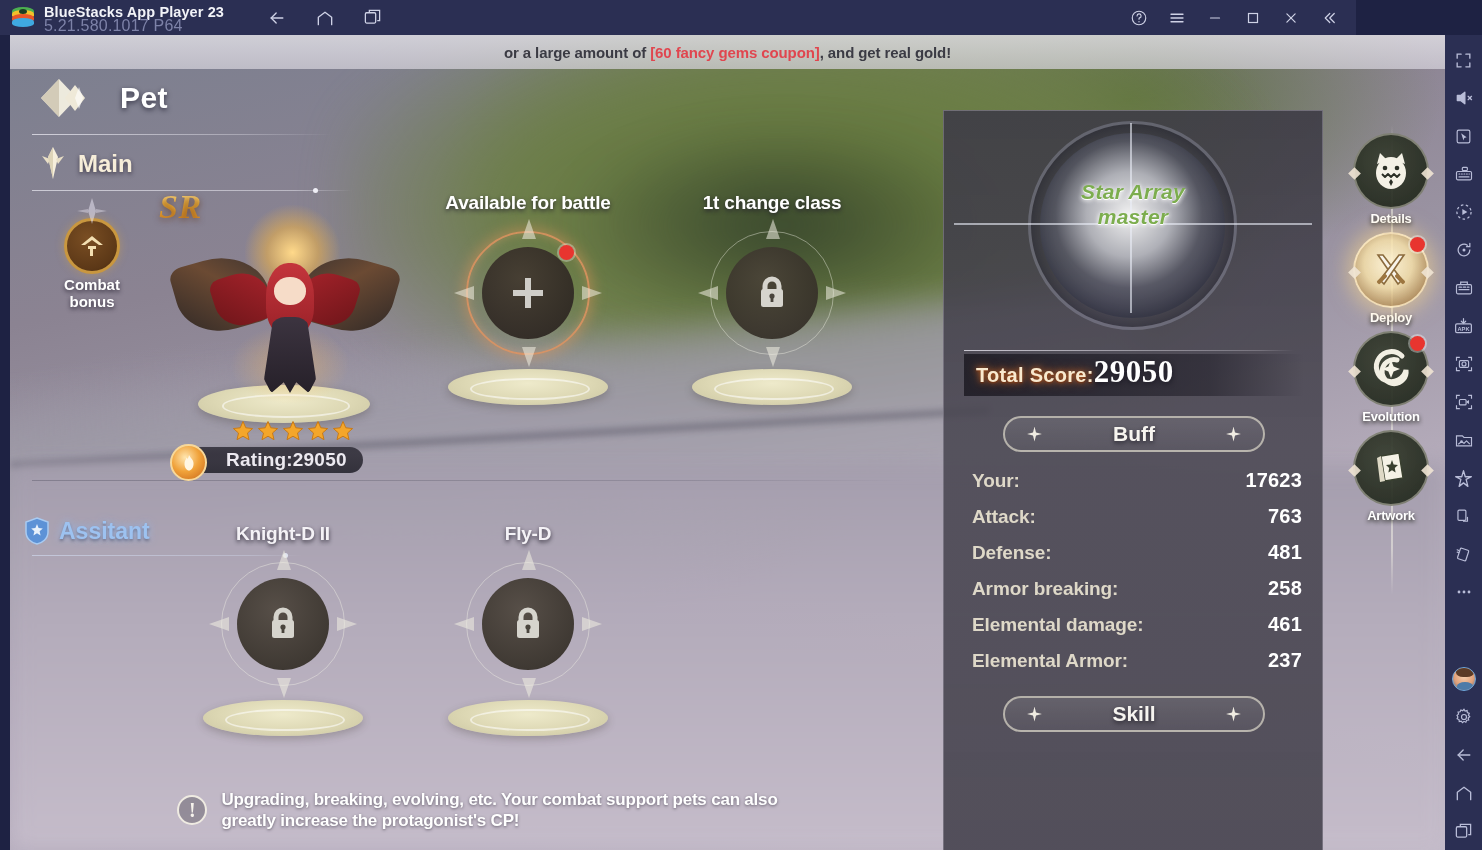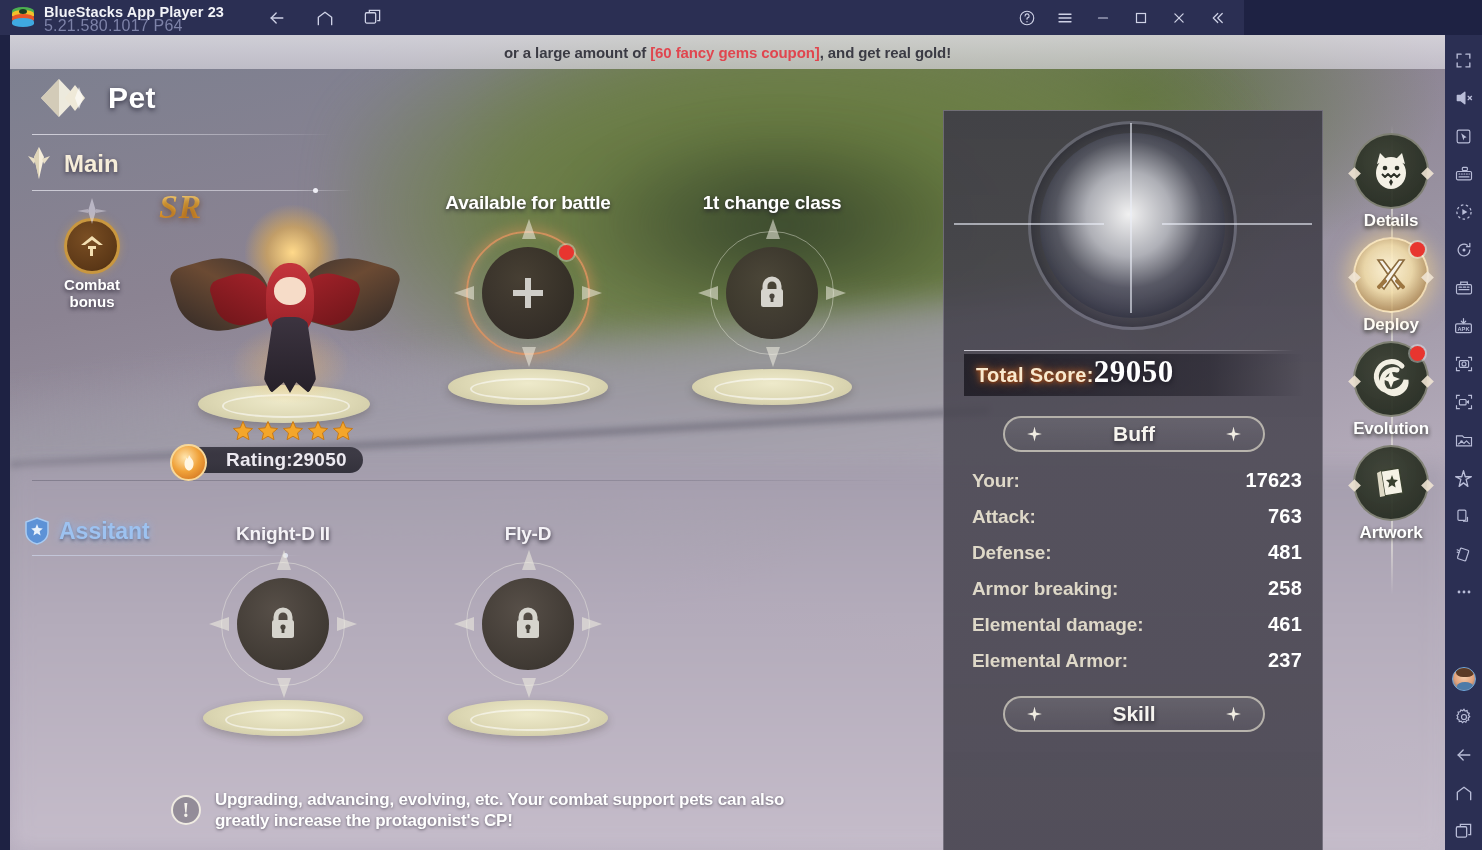--- a/index.html
+++ b/index.html
@@ -6,21 +6,21 @@
   html, body {
     width: 1482px; height: 850px;
     overflow: hidden;
     background: #1e2243;
     font-family: "Liberation Sans", sans-serif;
   }
 
   
   #titlebar {
     position: absolute; top: 0; left: 0;
-    width: 1244px; height: 35px;
+    width: 1356px; height: 35px;
     background: #2b2f53;
     display: flex; align-items: center;
     z-index: 40;
   }
   #bs-logo {
     width: 22px; height: 22px; margin-left: 12px; margin-right: 10px;
     position: relative; flex: none;
   }
   #bs-logo .l {
     position: absolute; left: 0; border-radius: 50%/40%;
@@ -104,39 +104,39 @@
   }
   #banner-text {
     font-size: 15px; color: #3b3b44; font-weight: bold; white-space: nowrap;
     letter-spacing: -.1px;
   }
   #banner-text .hl { color: #e0464f; }
 
   
   #pet-header {
     position: absolute; left: 14px; top: 34px; width: 360px; height: 58px;
-    display: flex; align-items: center; z-index: 8;
+    display: flex; align-items: center; z-index: 8; gap: 12px;
   }
   #back-diamond {
     position: relative; width: 64px; height: 44px; margin-left: 4px;
     display: flex; align-items: center; justify-content: center;
   }
   #pet-title {
     font-size: 30px; color: #ffffff; font-weight: bold; margin-left: 16px;
     text-shadow: 0 2px 5px rgba(30,28,45,.75);
     letter-spacing: .4px;
   }
   #header-rule {
     position: absolute; left: 22px; top: 99px; width: 300px; height: 1px; z-index: 8;
     background: linear-gradient(90deg, rgba(236,235,243,.75) 0%, rgba(236,235,243,.35) 70%, rgba(236,235,243,0) 100%);
   }
 
   
   #main-tab {
-    position: absolute; left: 14px; top: 108px; width: 230px; height: 42px;
+    position: absolute; left: 28px; top: 108px; width: 230px; height: 42px;
     display: flex; align-items: center; z-index: 8;
   }
   #main-tab-label {
     font-size: 24px; color: #f6edd9; font-weight: bold; margin-left: 10px;
     text-shadow: 0 2px 4px rgba(35,30,45,.7);
   }
   #main-rule {
     position: absolute; left: 22px; top: 155px; width: 320px; height: 1px; z-index: 8;
     background: linear-gradient(90deg, rgba(236,235,243,.7) 0%, rgba(236,235,243,.5) 82%, rgba(236,235,243,0) 100%);
   }
@@ -409,21 +409,21 @@
     box-shadow: 0 0 20px 6px rgba(250,215,140,.55);
     border-color: rgba(255,238,200,.8);
   }
   .rail-diamond {
     position: absolute; width: 9px; height: 9px; background: #efe4d4;
     transform: rotate(45deg); opacity: .9;
   }
   .rail-diamond.l { left: -5px; top: 34px; }
   .rail-diamond.r { right: -5px; top: 34px; }
   .rail-label {
-    font-size: 17px; font-weight: bold; color: #ffffff; margin-top: 2px;
+    font-size: 13px; font-weight: bold; color: #ffffff; margin-top: 2px;
     text-shadow: 0 2px 4px rgba(25,28,20,.9); letter-spacing: -.2px;
   }
   .rail-badge {
     position: absolute; right: 2px; top: 3px; width: 15px; height: 15px;
     border-radius: 50%; background: #e8352f; z-index: 5;
     box-shadow: 0 0 0 2px rgba(255,255,255,.35);
   }
 
   
   #tip-bar {
@@ -747,20 +747,24 @@
   </div>
 
 
   <div id="stat-panel">
     <div id="orb-area">
       <div id="orb-ring"></div>
       <div id="orb-bg"></div>
       <div class="orb-spike" style="left:10px;top:112px;width:150px;height:2px;"></div>
       <div class="orb-spike" style="right:10px;top:112px;width:150px;height:2px;"></div>
       <div class="orb-spike" style="left:186px;top:12px;width:2px;height:190px;"></div>
+      <div id="orb-title">
+        <span>Star Array</span><br>
+        <span>master</span>
+      </div>
     </div>
 
     <div id="score-row">
       <div id="score-label">Total Score:</div>
       <div id="score-value">29050</div>
     </div>
 
     <div class="ornate-btn" id="buff-btn">
       <span class="star4 left"></span>
       <span class="lbl">Buff</span>
@@ -859,21 +863,21 @@
           <path d="M23 14 L24.6 18.4 L29 19 L25.8 22 L26.6 26.4 L23 24.2 L19.4 26.4 L20.2 22 L17 19 L21.4 18.4 Z" fill="#39402f"></path>
         </svg>
       </div>
       <div class="rail-label">Artwork</div>
     </div>
   </div>
 
   <div id="tip-bar">
     <div id="tip-icon">!</div>
     <div id="tip-text">
-      <span>Upgrading, advancing, evolving, etc. Your combat support pets can also</span><br>
+      <span>Upgrading, breaking, evolving, etc. Your combat support pets can also</span><br>
       <span>greatly increase the protagonist's CP!</span>
     </div>
   </div>
 
 </div>
 
 <div id="sidebar">
   <div class="sb-item">
     <svg width="19" height="19" viewBox="0 0 24 24" fill="none" stroke="#b9bdd8" stroke-width="1.7" stroke-linecap="round">
         <path d="M4 9V4h5"></path>

